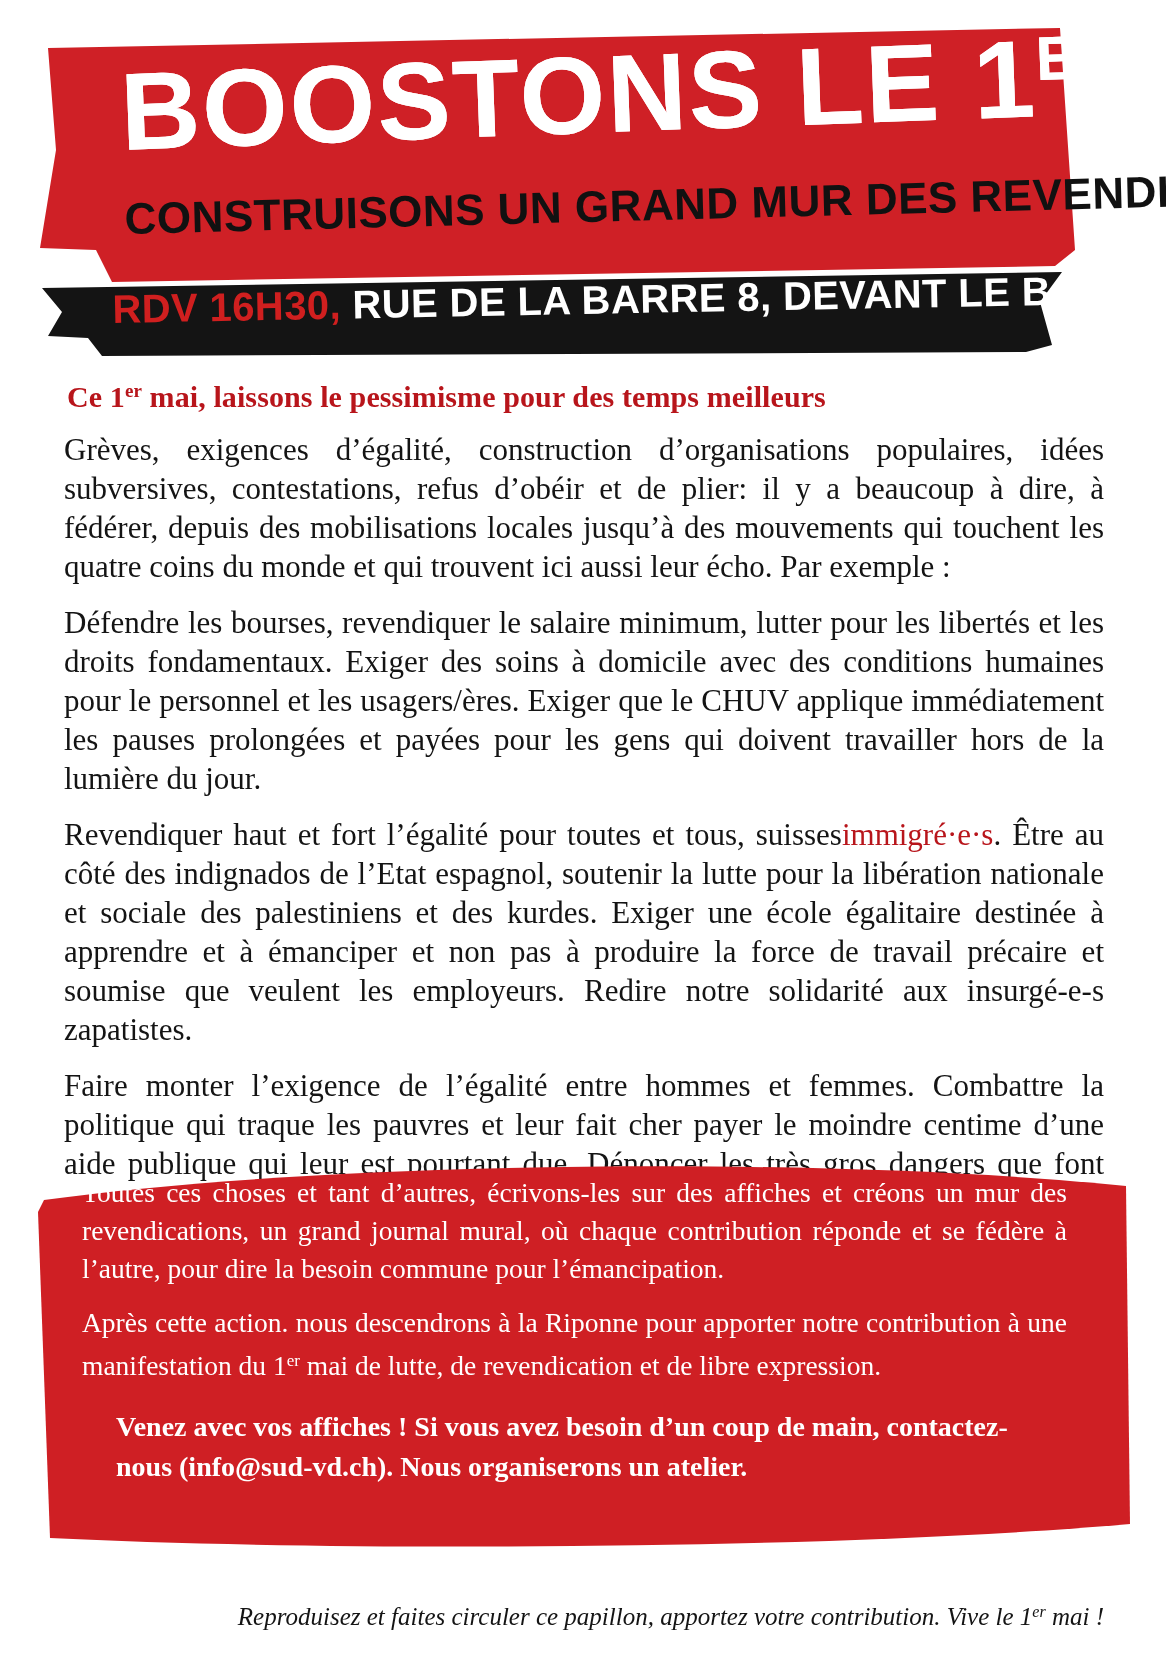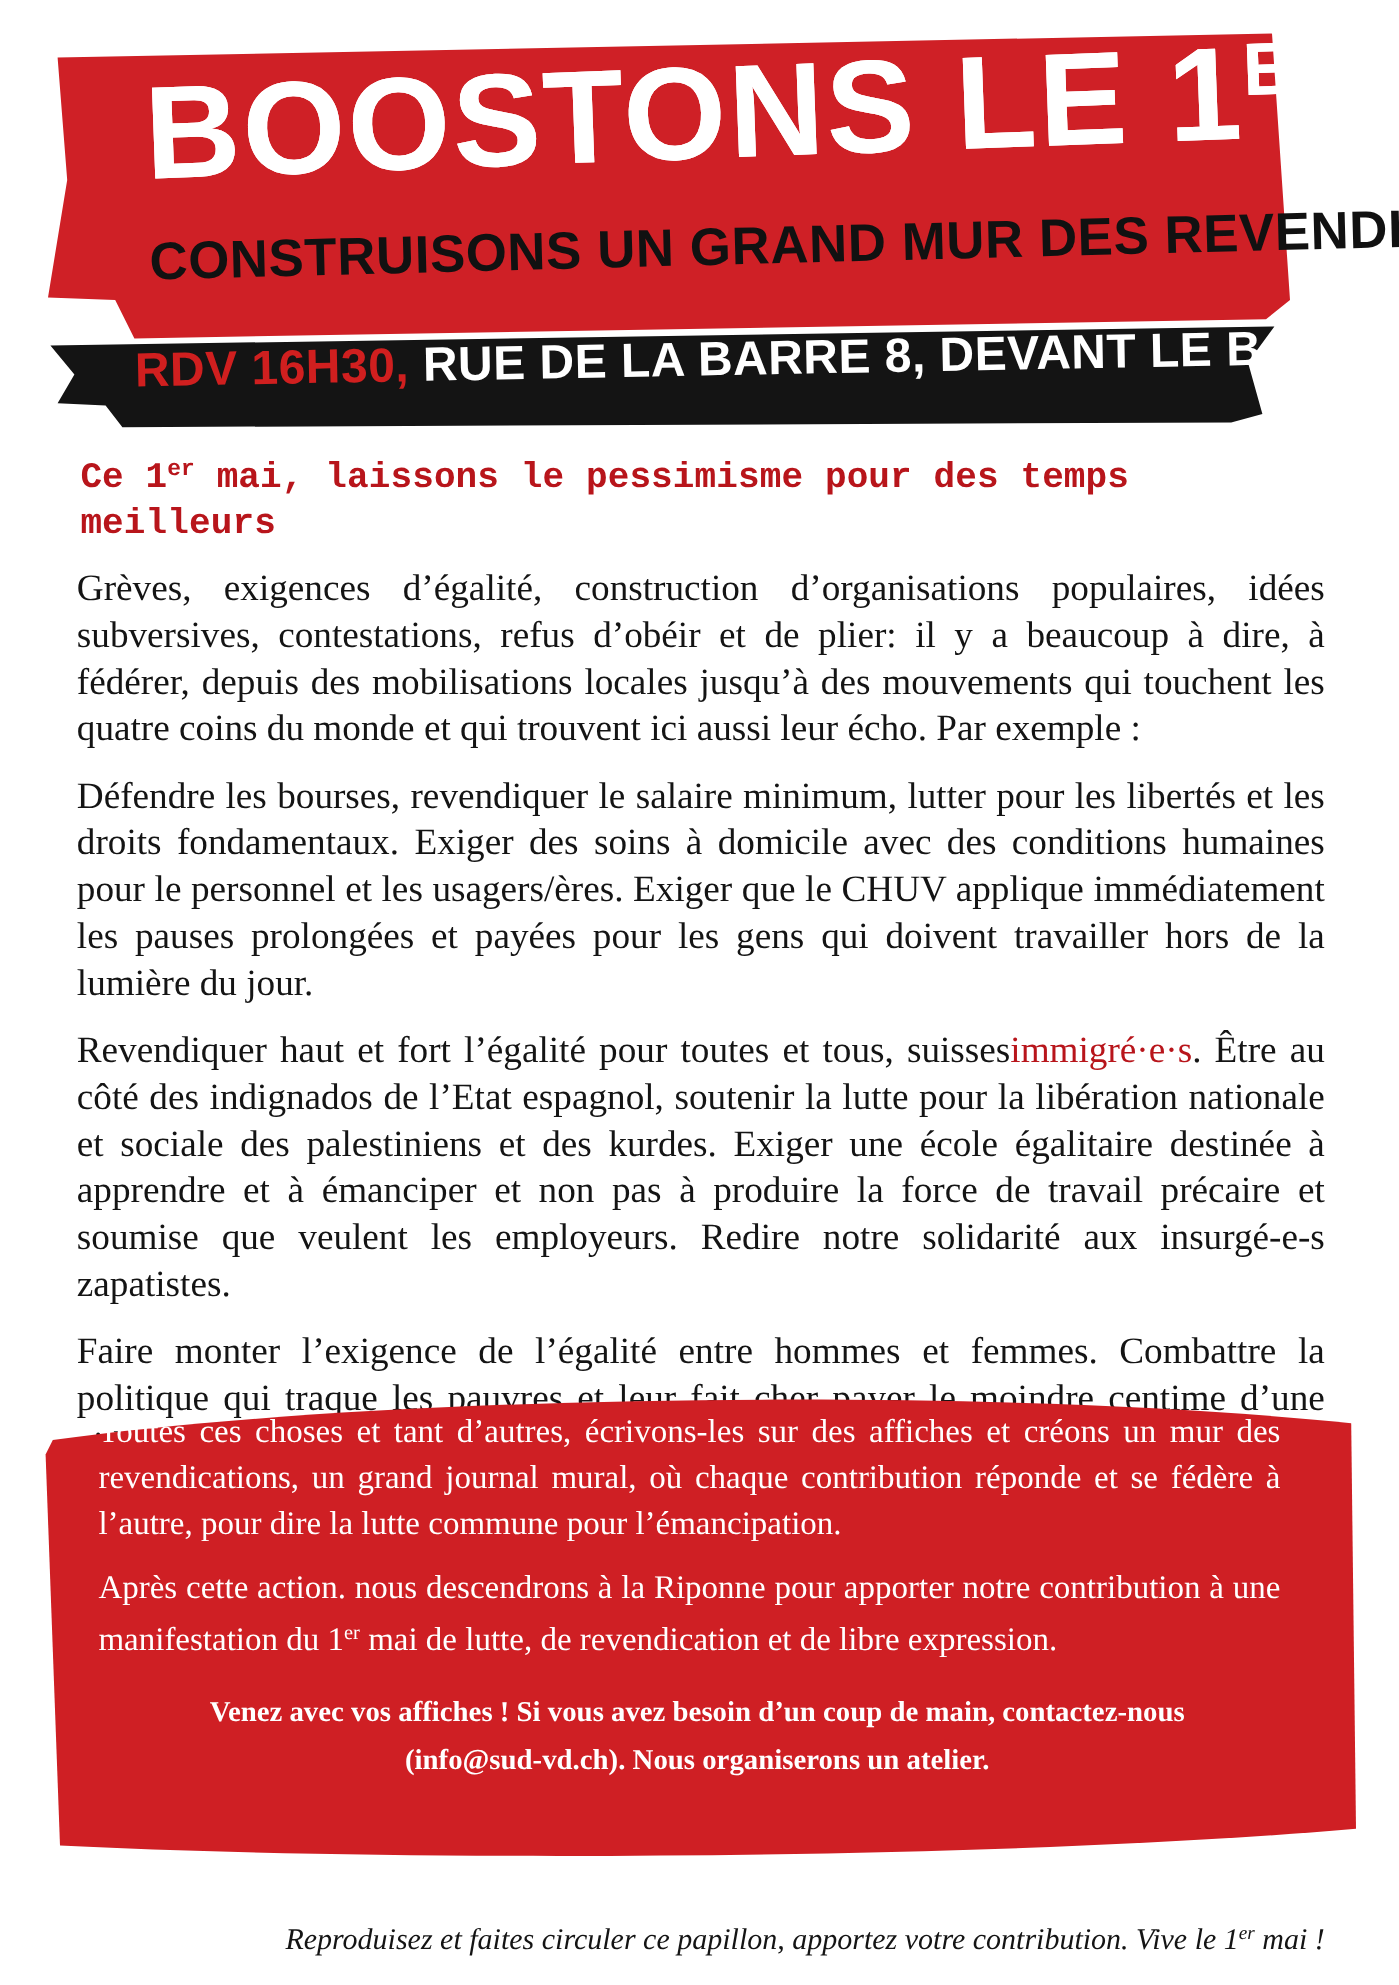--- a/index.html
+++ b/index.html
@@ -98,21 +98,20 @@
     width: 1040px;
   }
 
   .lead {
     color: #b8151b;
     font-size: 30px;
     line-height: 38px;
     font-weight: bold;
     margin: 0 0 14px 3px;
     letter-spacing: 0.1px;
-    font-family: Liberation Mono, monospace;
   }
   .lead .ord { font-size: 19px; vertical-align: 10px; }
 
   p.body {
     margin: 0 0 17px 0;
     font-size: 31px;
     line-height: 39px;
     color: #141414;
     text-align: justify;
     text-justify: inter-word;
@@ -143,23 +142,23 @@
     color: #ffffff;
     font-size: 27.5px;
     line-height: 38px;
     text-align: justify;
     hyphens: auto;
     -webkit-hyphens: auto;
   }
   .callout-inner p .ord { font-size: 17px; vertical-align: 9px; }
   .callout-inner p.bold-note {
     font-weight: bold;
-    font-size: 24px;
+    font-size: 28px;
     line-height: 40px;
-    text-align: center;
+    text-align: left;
     margin: 22px 0 0 34px;
     width: 930px;
   }
 
   
   .footer {
     position: absolute;
     left: 64px;
     top: 1596px;
     width: 1040px;
@@ -202,19 +201,19 @@
   <p class="body"><span>Revendiquer haut et fort l’égalité pour toutes et tous, suisses</span><span class="hl-red">immigré·e·s</span><span>. Être au côté des indignados de l’Etat espagnol, soutenir la lutte pour la libération nationale et sociale des palestiniens et des kurdes. Exiger une école égalitaire destinée à apprendre et à émanciper et non pas à produire la force de travail précaire et soumise que veulent les employeurs. Redire notre solidarité aux insurgé-e-s zapatistes.</span></p>
 
   <p class="body">Faire monter l’exigence de l’égalité entre hommes et femmes. Combattre la politique qui traque les pauvres et leur fait cher payer le moindre centime d’une aide publique qui leur est pourtant due. Dénoncer les très gros dangers que font courir au service public et aux conditions générales des vies et de travail, le traité transatlantique UE-USA et les négociations secrètes pour libéraliser le service public en Europe.</p>
 </div>
 
 <div class="callout-wrap">
   <svg width="1100" height="410" viewBox="0 0 1100 410">
     <path fill="#cf1f24" d="M 10,48 C 300,8 800,4 1092,34 L 1096,372 C 800,398 300,400 16,386 L 4,60 Z"></path>
   </svg>
   <div class="callout-inner">
-    <p>Toutes ces choses et tant d’autres, écrivons-les sur des affiches et créons un mur des revendications, un grand journal mural, où chaque contribution réponde et se fédère à l’autre, pour dire la lutte commune pour l’émancipation.</p>
+    <p>Toutes ces choses et tant d’autres, écrivons-les sur des affiches et créons un mur des revendications, un grand journal mural, où chaque contribution réponde et se fédère à l’autre, pour dire la besoin commune pour l’émancipation.</p>
     <p><span>Après cette action. nous descendrons à la Riponne pour apporter notre contribution à une manifestation du 1</span><span class="ord">er</span><span> mai de lutte, de revendication et de libre expression.</span></p>
     <p class="bold-note">Venez avec vos affiches ! Si vous avez besoin d’un coup de main, contactez-nous (info@sud-vd.ch). Nous organiserons un atelier.</p>
   </div>
 </div>
 
 <div class="footer"><span>Reproduisez et faites circuler ce papillon, apportez votre contribution. Vive le 1</span><span class="ord">er</span><span> mai !</span></div>
 
 </body></html>

